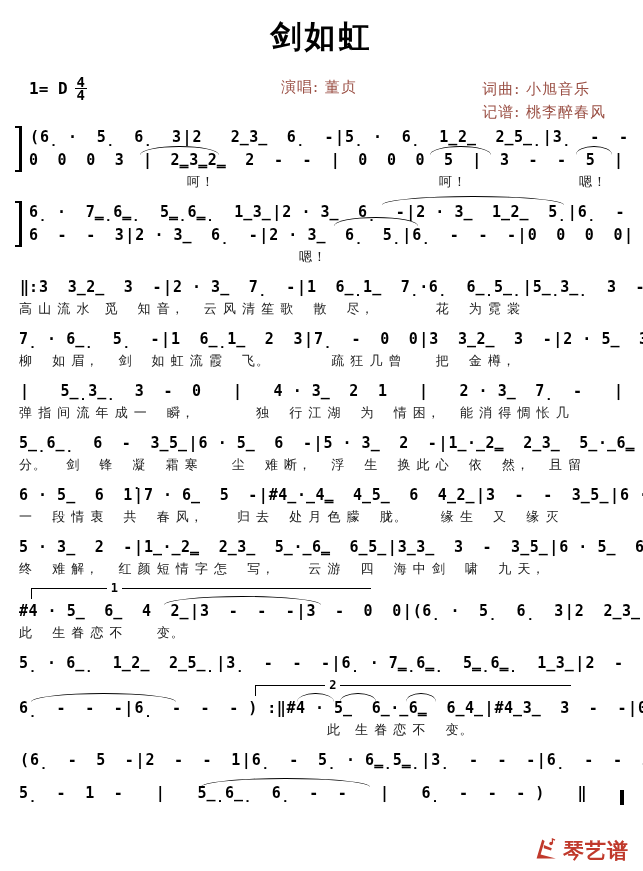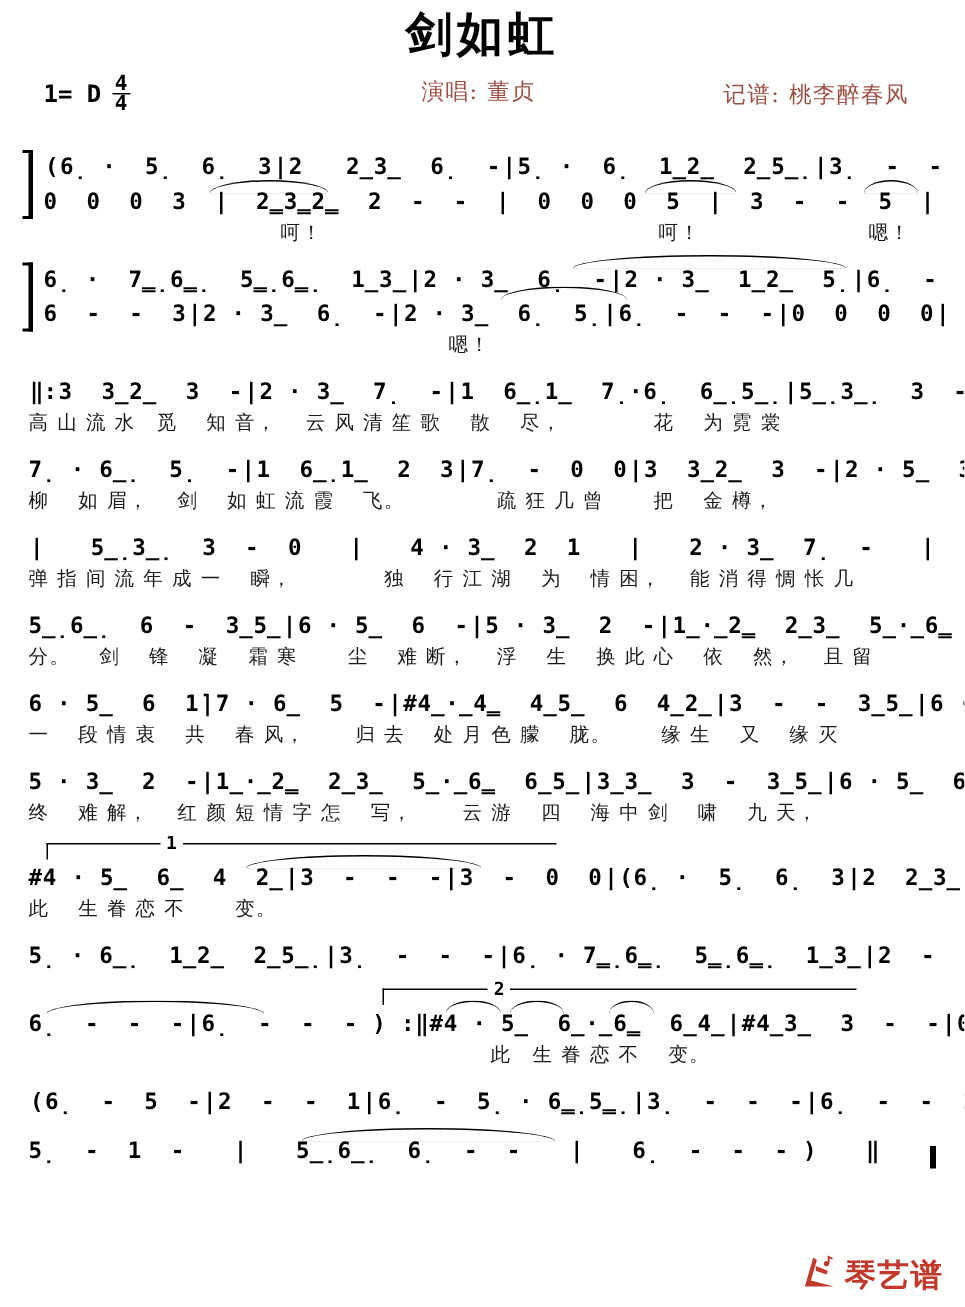--- a/index.html
+++ b/index.html
@@ -1,21 +1,21 @@
 <!DOCTYPE html>
 <html style="--accent: #9a4f44; --brand: #c0392b;"><head>
 <meta charset="utf-8">
 <style>
   html,body{margin:0;padding:0;background:#ffffff;}
   .page{position:relative;width:643px;height:871px;box-sizing:border-box;
-        padding:0 19px 0 19px;overflow:hidden;background:#fff;
+        padding:14px 19px 0 19px;overflow:hidden;background:#fff;
         font-family:"Liberation Sans",sans-serif;color:#000;}
   .title{text-align:center;font-size:31px;font-weight:bold;letter-spacing:3px;
          font-family:"DejaVu Serif",serif;margin-top:2px;}
-  .meta{position:relative;height:52px;margin-top:2px;font-family:"DejaVu Serif",serif;}
+  .meta{position:relative;height:52px;margin-top:14px;font-family:"DejaVu Serif",serif;}
   .keysig{position:absolute;left:10px;top:4px;font-weight:bold;font-size:16px;
           font-family:"DejaVu Sans Mono",monospace;display:flex;align-items:center;}
   .ts{display:inline-flex;flex-direction:column;margin-left:7px;line-height:12px;
       font-size:14px;text-align:center;}
   .ts .top{border-bottom:1.5px solid #000;padding:0 2px;}
   .credit{color:var(--accent,#9a4f44);font-size:15px;letter-spacing:1px;text-align:right;}
   .singer{position:absolute;left:262px;top:6px;}
   .rightcol{position:absolute;right:18px;top:6px;text-align:left;line-height:23px;}
   .score{margin-top:2px;}
   .system{position:relative;margin-bottom:10px;}
@@ -52,20 +52,21 @@
   <div class="meta">
     <div class="keysig">
       <span>1= D</span>
       <span class="ts">
         <span class="top">4</span>
         <span>4</span>
       </span>
     </div>
     <div class="credit singer">演唱: 董贞</div>
     <div class="credit rightcol">
+      <div>词曲: 小旭音乐</div>
       <div>记谱: 桃李醉春风</div>
     </div>
   </div>
 
   <div class="score">
       <div class="system">
         <div class="voices">
           <div class="notes"><span class="lead">(</span><span class="measure">6̣ ·  5̣  6̣  3</span><span class="bar">|</span><span class="measure">2   2̲3̲  6̣  -</span><span class="bar">|</span><span class="measure">5̣ ·  6̣  1̲2̲  2̲5̲̣</span><span class="bar">|</span><span class="measure">3̣  -  -  -</span></div>
           <div class="notes"><span class="measure">0  0  0  3</span><span class="bar">|</span><span class="measure">2̳3̳2̳  2  -  -</span><span class="bar">|</span><span class="measure">0  0  0  5</span><span class="bar">|</span><span class="measure">3  -  -  5</span><span class="bar">|</span></div>
         </div>

